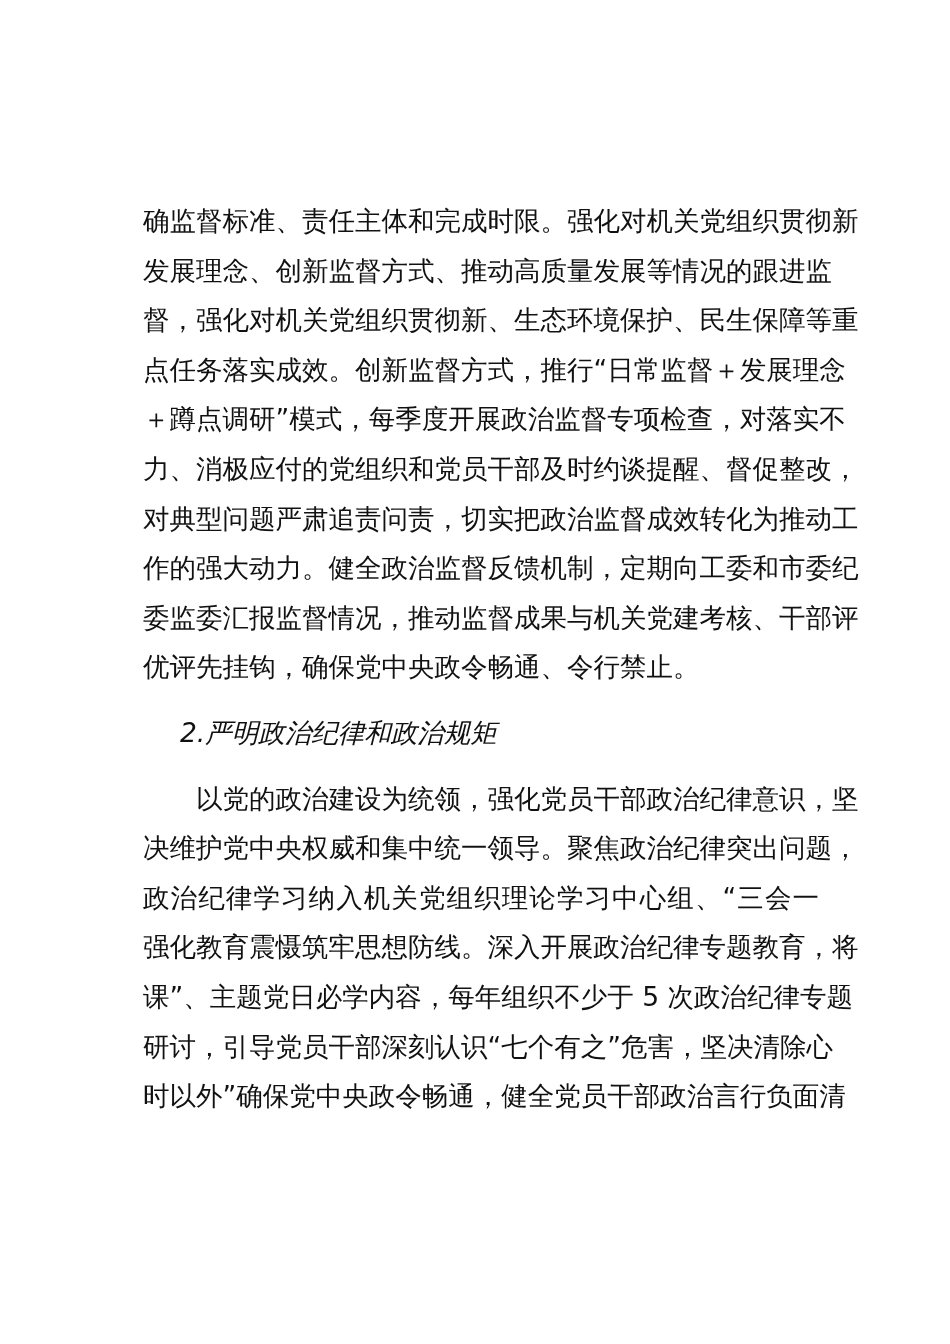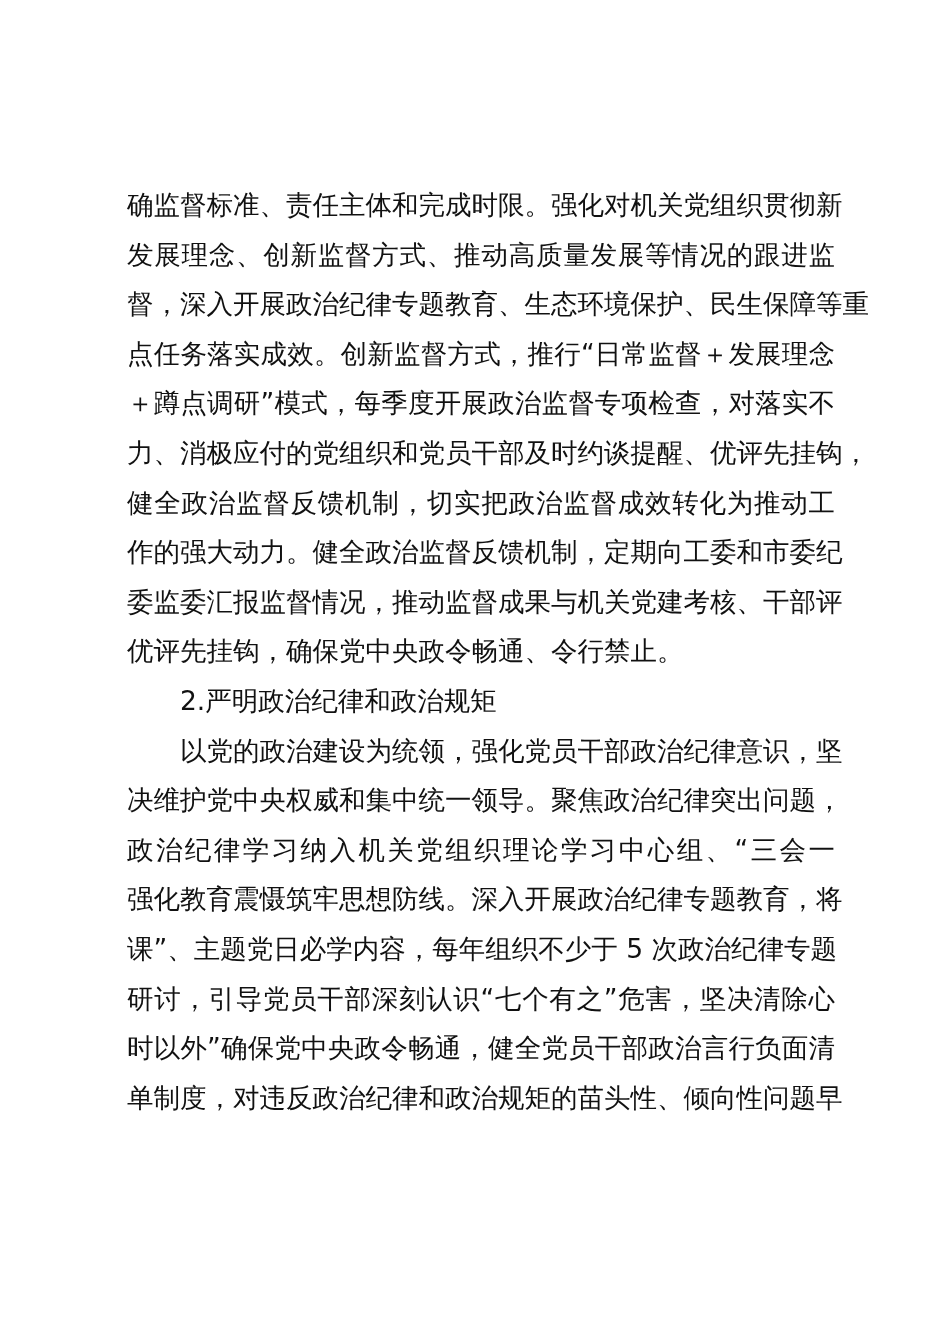--- a/index.html
+++ b/index.html
@@ -3,47 +3,46 @@
 <meta charset="utf-8">
 <style>
   html, body { margin: 0; padding: 0; background: #ffffff; }
   body { width: 950px; height: 1344px; position: relative; overflow: hidden; }
   .page {
     position: absolute; left: 127px; top: 180px; width: 708px;
     font-family: "DejaVu Sans", sans-serif;
     font-size: 26.5px; line-height: 49.6px; color: #111111;
     text-align: justify; text-justify: inter-character;
   }
-  .para { margin: 0; }
-  .heading { margin: 0; text-indent: 53px; }
+  .para { margin: 16px; }
+  .heading { margin: 0; text-indent: 53px; font-style: italic; }
   .line { display: block; white-space: nowrap; text-align-last: justify; text-align: justify; }
   .line.last { text-align-last: left; }
 </style>
 </head>
 <body>
 
 <div class="page">
   <div class="para">
     <span class="line">确监督标准、责任主体和完成时限。强化对机关党组织贯彻新</span>
     <span class="line">发展理念、创新监督方式、推动高质量发展等情况的跟进监</span>
-    <span class="line">督，深入开展政治纪律专题教育、生态环境保护、民生保障等重</span>
+    <span class="line">督，强化对机关党组织贯彻新、生态环境保护、民生保障等重</span>
     <span class="line">点任务落实成效。创新监督方式，推行“日常监督＋发展理念</span>
     <span class="line">＋蹲点调研”模式，每季度开展政治监督专项检查，对落实不</span>
-    <span class="line">力、消极应付的党组织和党员干部及时约谈提醒、优评先挂钩，</span>
-    <span class="line">健全政治监督反馈机制，切实把政治监督成效转化为推动工</span>
+    <span class="line">力、消极应付的党组织和党员干部及时约谈提醒、督促整改，</span>
+    <span class="line">对典型问题严肃追责问责，切实把政治监督成效转化为推动工</span>
     <span class="line">作的强大动力。健全政治监督反馈机制，定期向工委和市委纪</span>
     <span class="line">委监委汇报监督情况，推动监督成果与机关党建考核、干部评</span>
     <span class="line last">优评先挂钩，确保党中央政令畅通、令行禁止。</span>
   </div>
 
   <div class="heading">2.严明政治纪律和政治规矩</div>
 
   <div class="para">
     <span class="line" style="padding-left:53px;">以党的政治建设为统领，强化党员干部政治纪律意识，坚</span>
     <span class="line">决维护党中央权威和集中统一领导。聚焦政治纪律突出问题，</span>
     <span class="line">政治纪律学习纳入机关党组织理论学习中心组、“三会一</span>
     <span class="line">强化教育震慑筑牢思想防线。深入开展政治纪律专题教育，将</span>
     <span class="line">课”、主题党日必学内容，每年组织不少于 5 次政治纪律专题</span>
     <span class="line">研讨，引导党员干部深刻认识“七个有之”危害，坚决清除心</span>
     <span class="line">时以外”确保党中央政令畅通，健全党员干部政治言行负面清</span>
-    <span class="line">单制度，对违反政治纪律和政治规矩的苗头性、倾向性问题早</span>
   </div>
 </div>
 
 </body></html>

